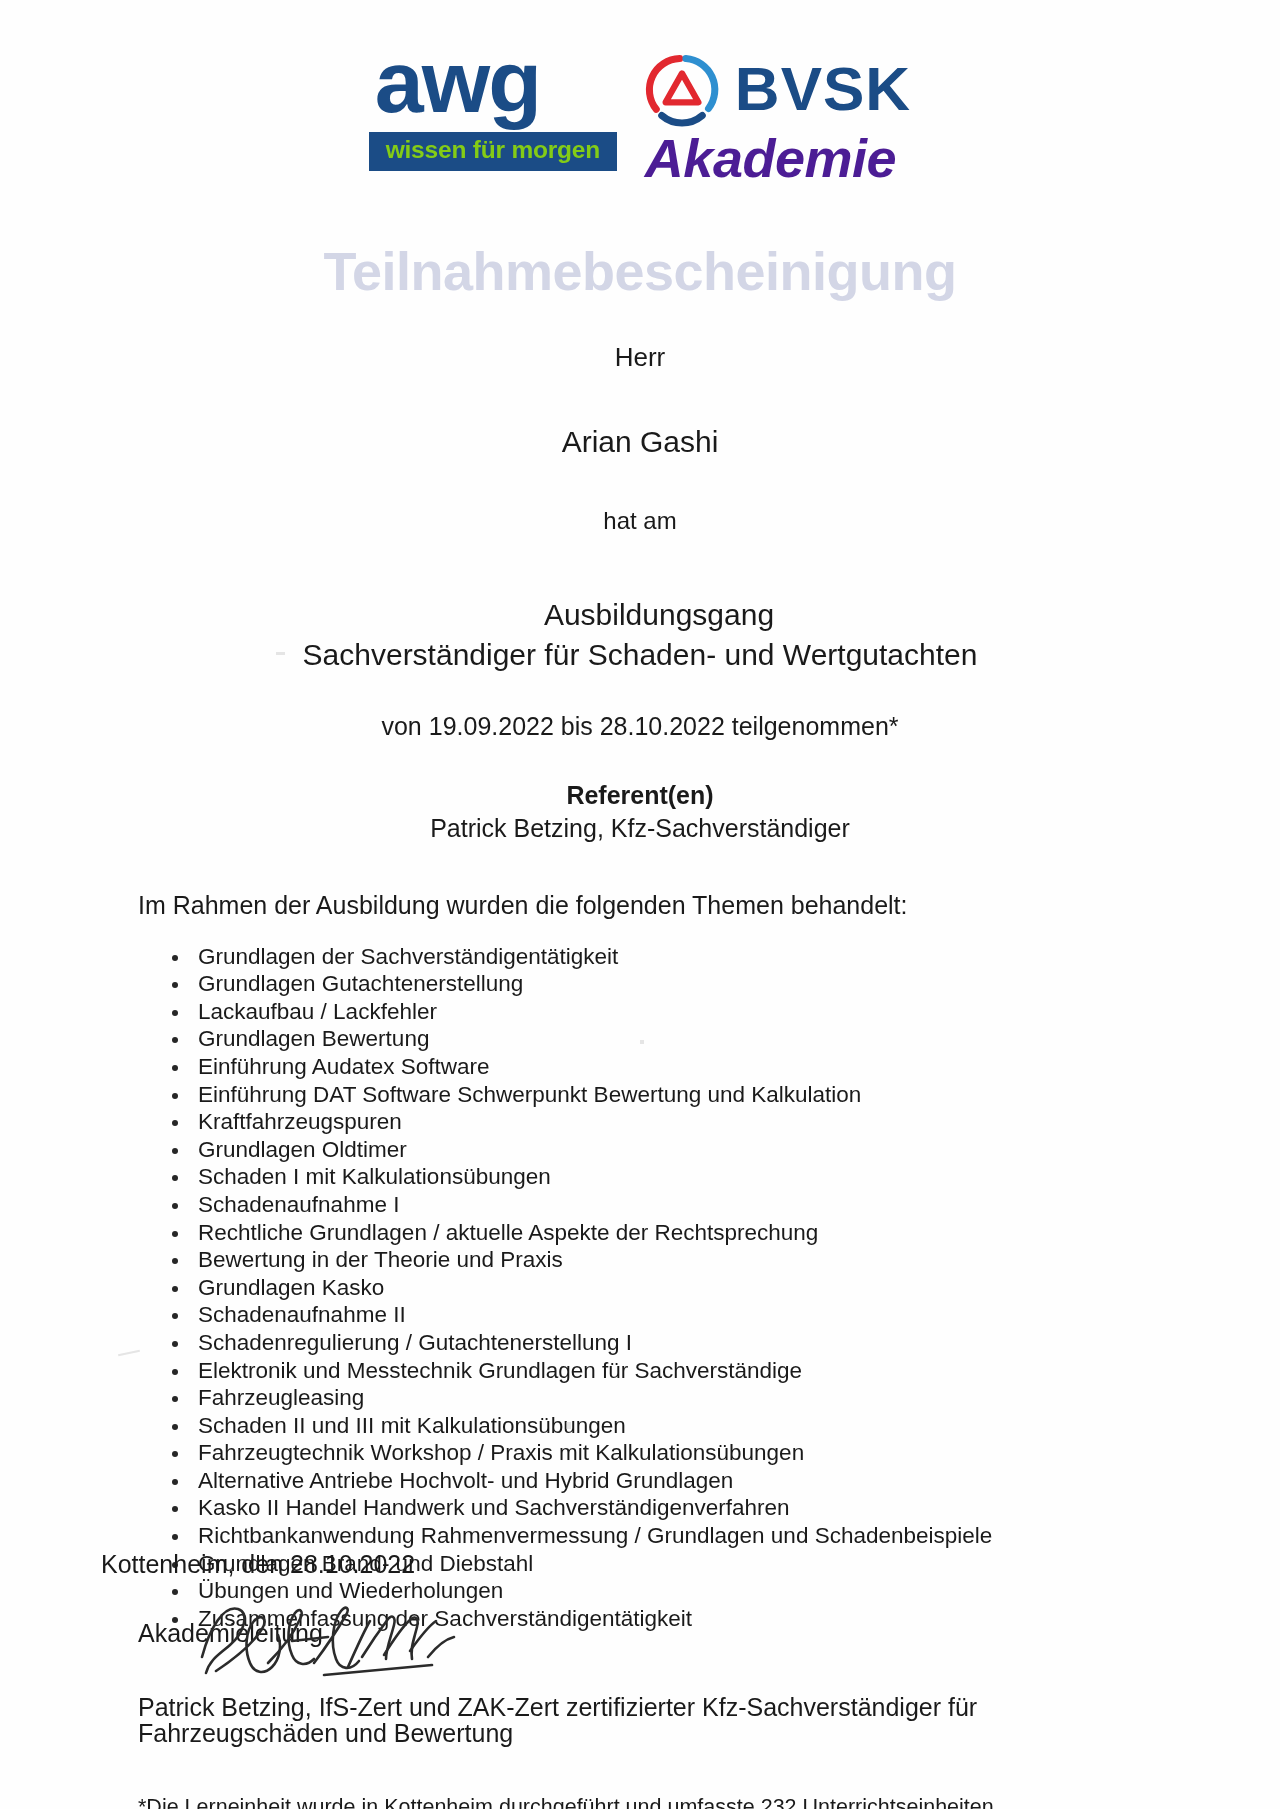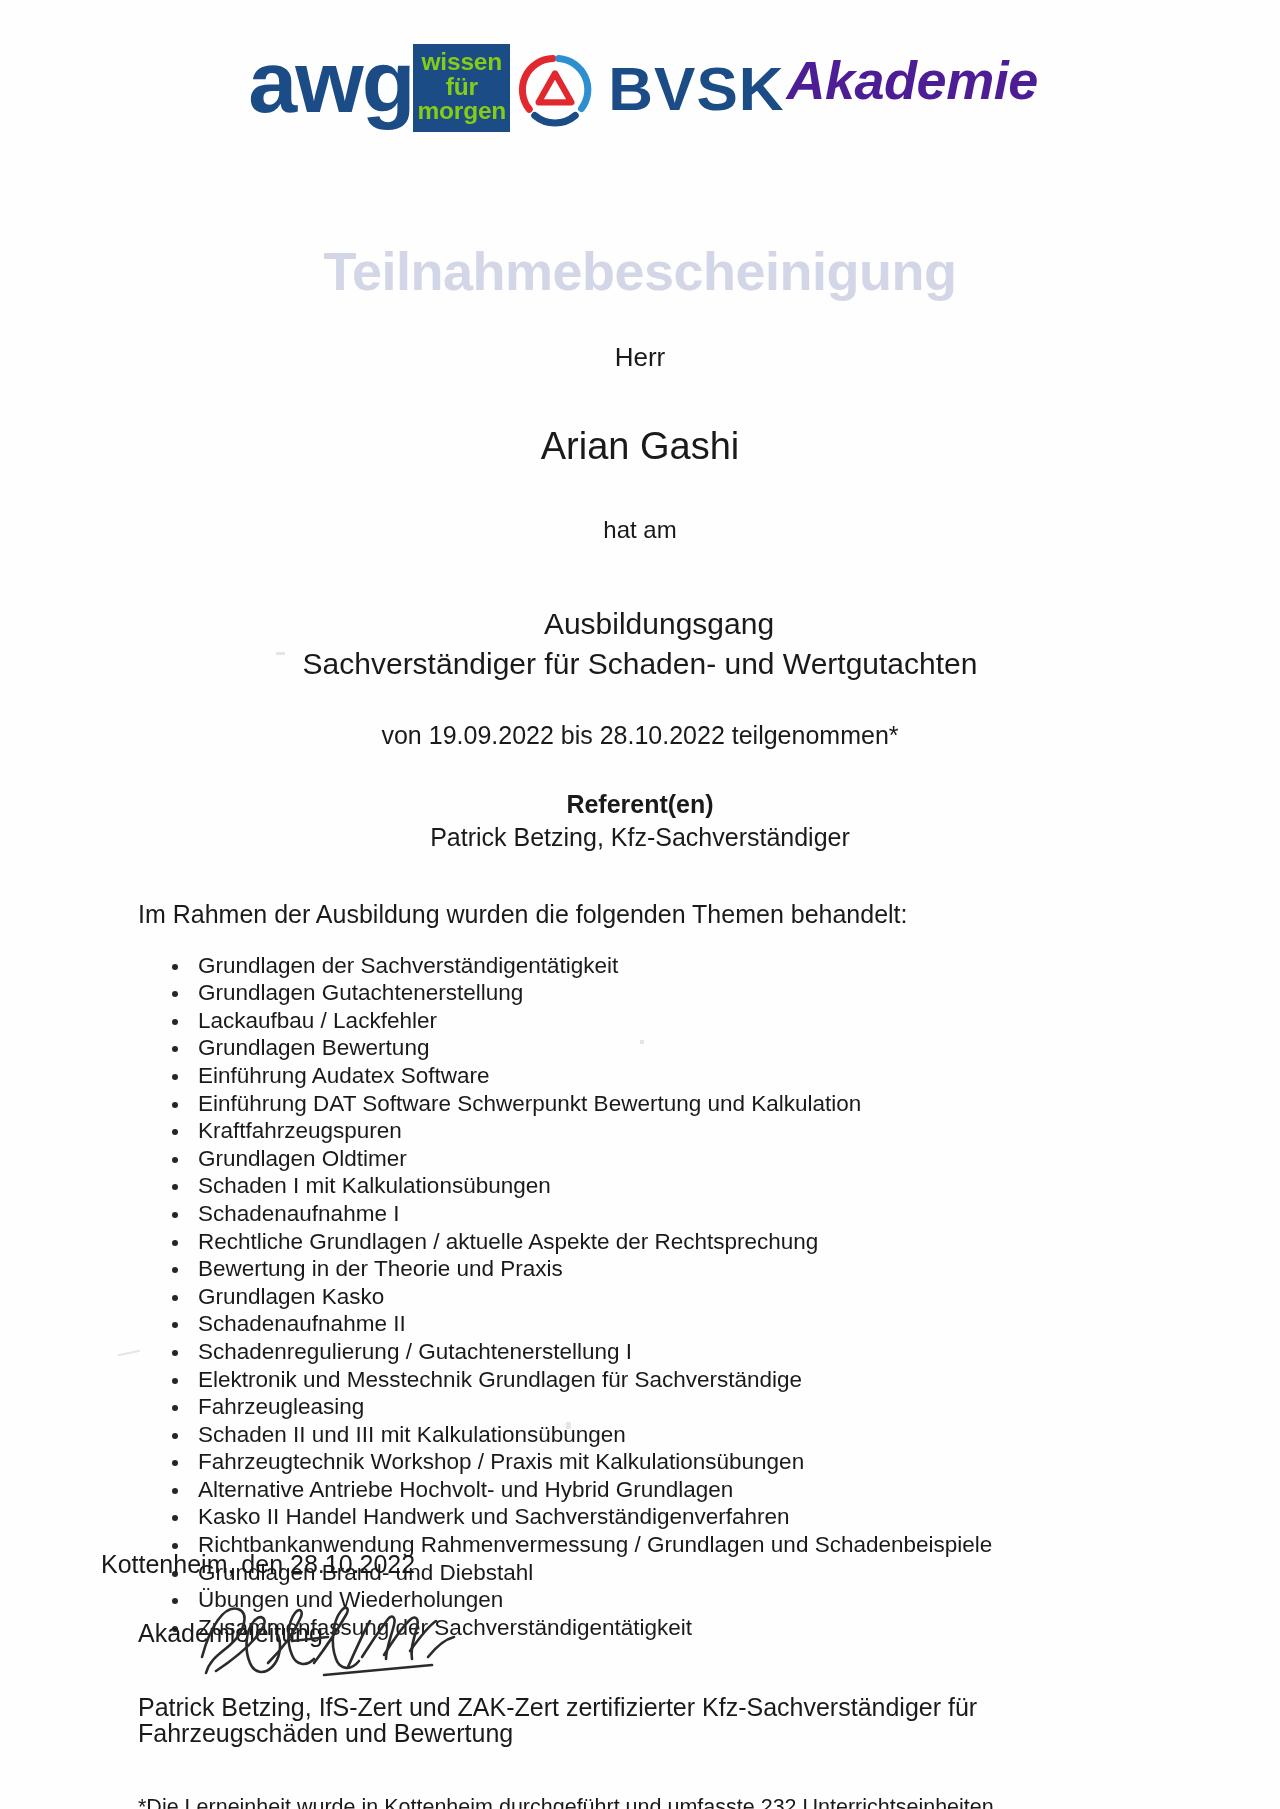--- a/index.html
+++ b/index.html
@@ -34,21 +34,21 @@
   }
   .logo-row {
     display: flex;
     align-items: flex-start;
     gap: 26px;
   }
 
   
   .awg-logo {
     display: flex;
-    flex-direction: row;
+    flex-direction: column;
     align-items: stretch;
     width: 248px;
   }
   .awg-word {
     font-family: "Liberation Sans", sans-serif;
     font-size: 88px;
     font-weight: 700;
     line-height: 0.92;
     letter-spacing: -2px;
     color: #1b4c86;
@@ -65,21 +65,21 @@
     font-weight: 600;
     letter-spacing: -0.2px;
     text-align: center;
     padding: 6px 4px 8px 4px;
     line-height: 1;
   }
 
   
   .bvsk-block {
     display: flex;
-    flex-direction: row;
+    flex-direction: column;
     align-items: flex-start;
     padding-top: 8px;
   }
   .bvsk-top {
     display: flex;
     align-items: center;
     gap: 14px;
   }
   .bvsk-mark {
     width: 78px;
@@ -124,21 +124,21 @@
     top: 328px;
     left: 0;
     width: 100%;
   }
   .ctr { text-align: center; }
   .salutation {
     font-size: 26px;
     margin-top: 14px;
   }
   .recipient {
-    font-size: 38px;
+    font-size: 30px;
     margin-top: 52px;
   }
   .hat-am {
     font-size: 24px;
     margin-top: 48px;
   }
   .course-head {
     font-size: 30px;
     margin-top: 60px;
     line-height: 1.32;

